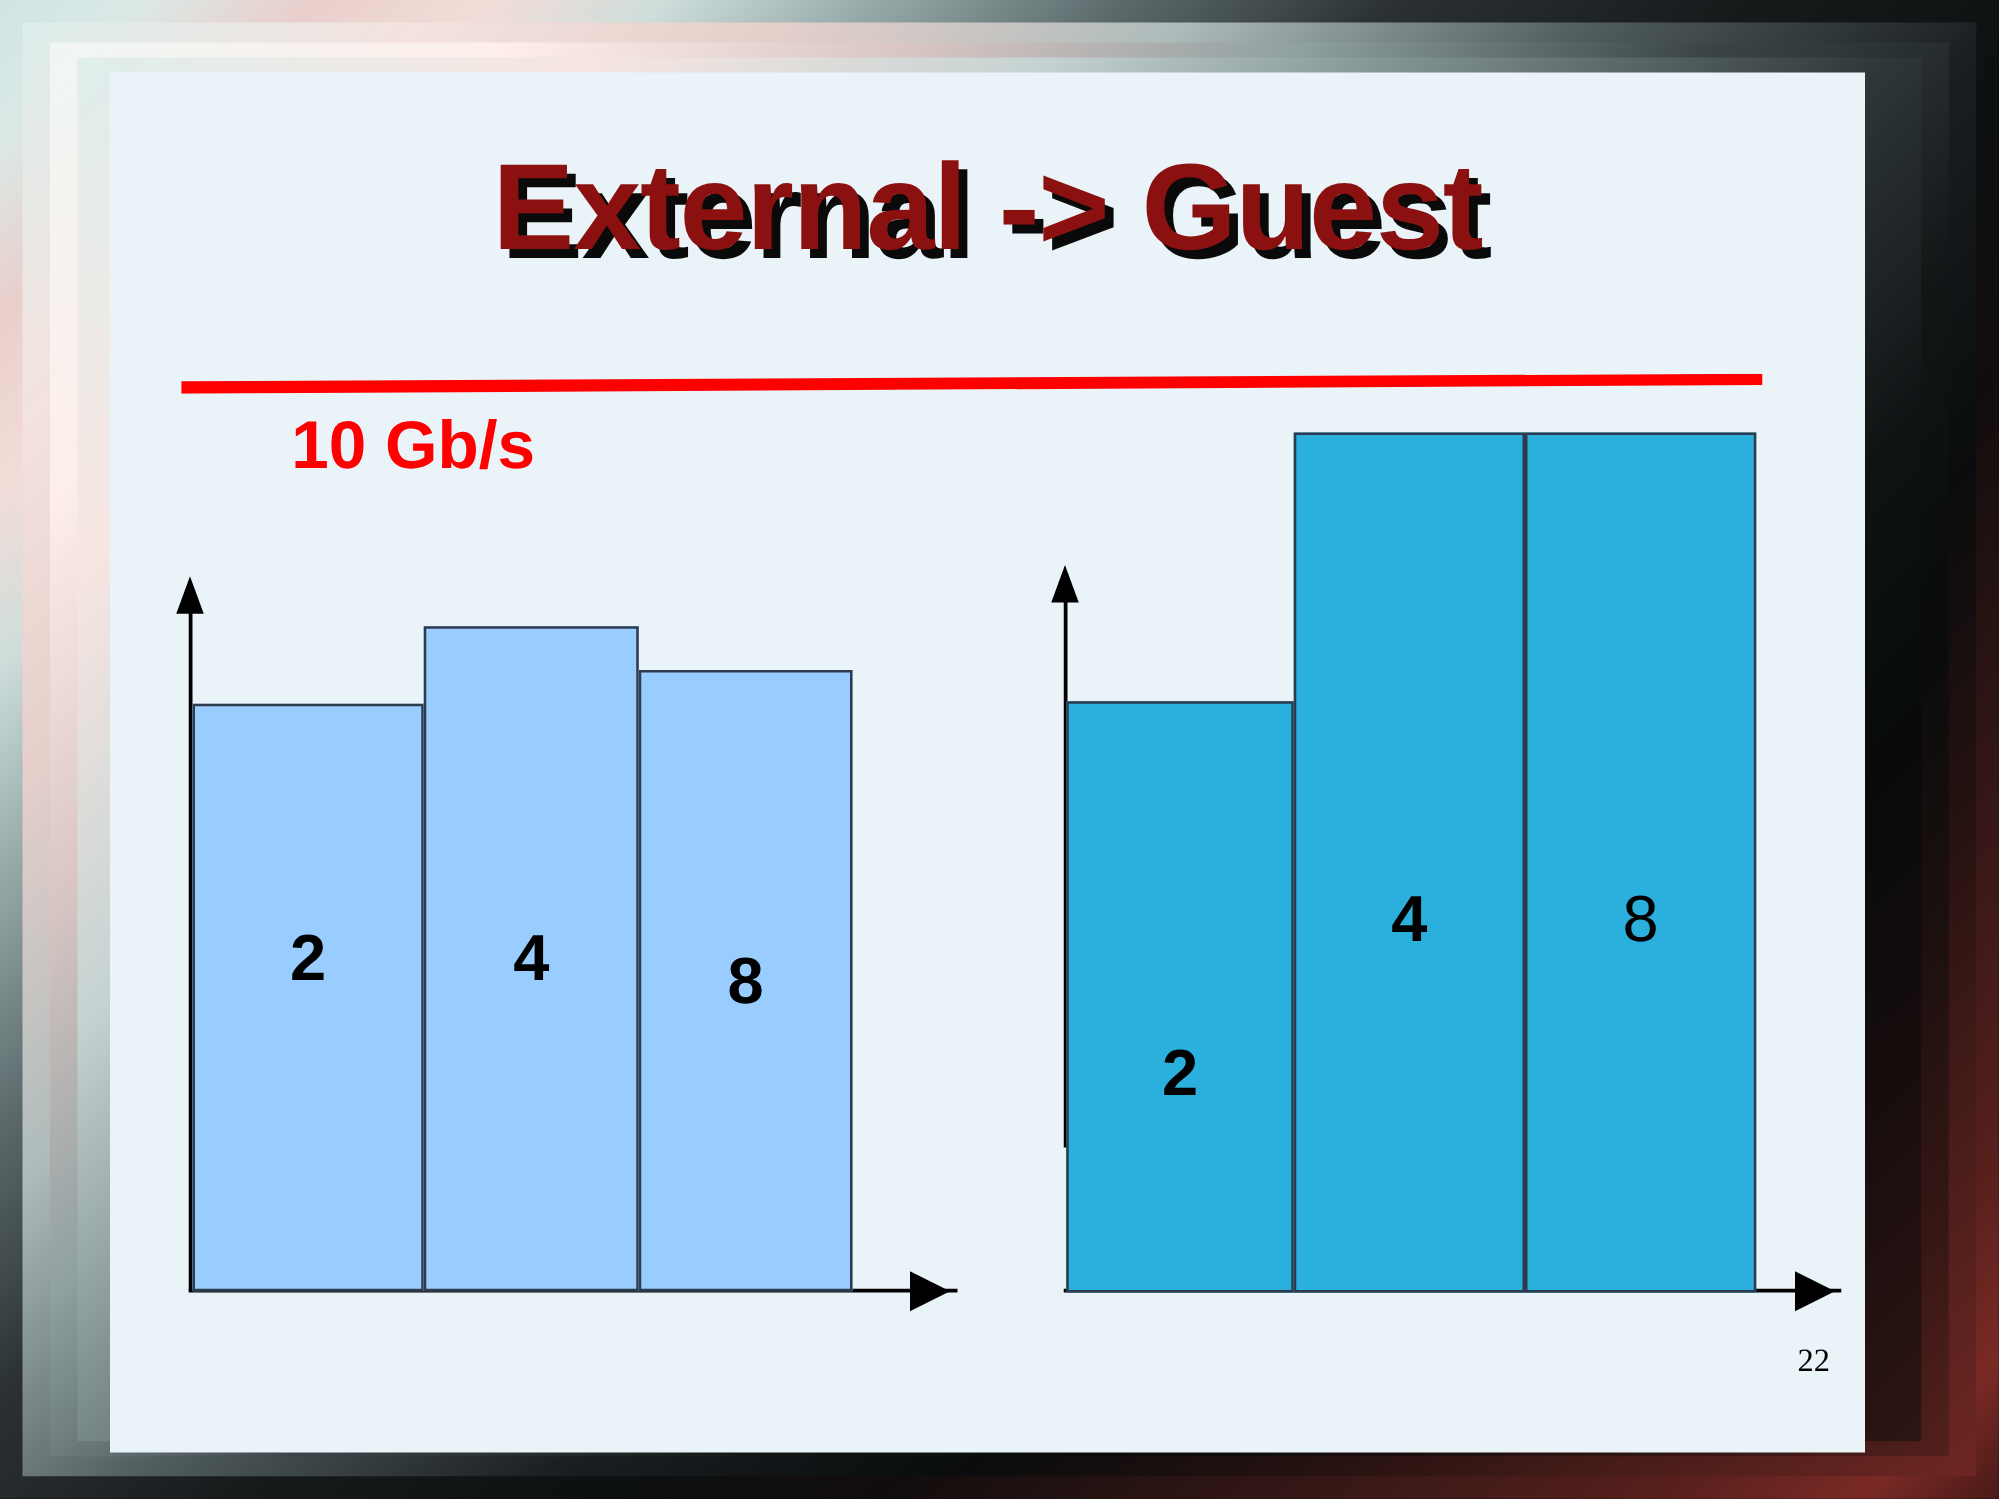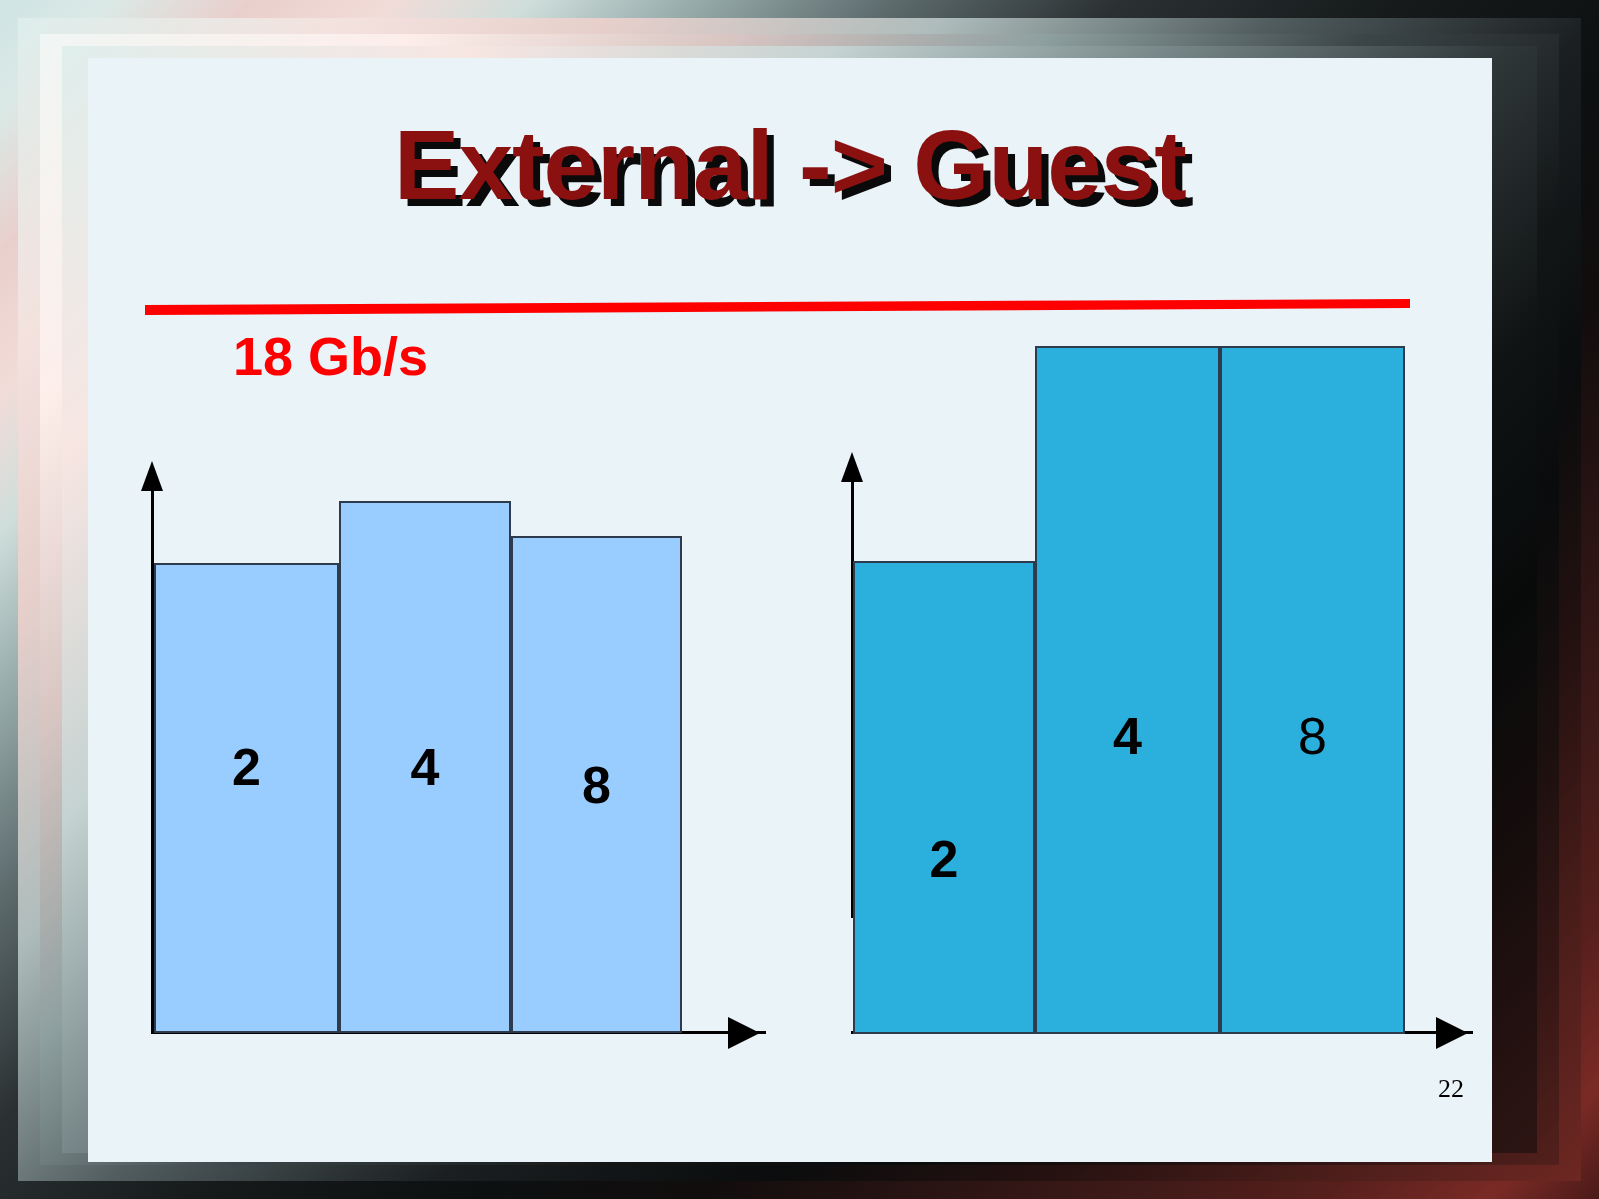--- a/index.html
+++ b/index.html
@@ -180,21 +180,21 @@
   <div id="frame-l4"></div>
 
   <div id="slide">
 
     <div id="title">External -&gt; Guest</div>
 
     <svg id="red-rule" viewBox="0 0 1265 16" preserveAspectRatio="none">
       <polygon points="0,6 1265,0 1265,9 0,16" fill="#FF0000"></polygon>
     </svg>
 
-    <div id="speed-label">18 Gb/s</div>
+    <div id="speed-label">10 Gb/s</div>
 
     <div class="chart" style="left:40px; top:395px; width:660px; height:595px;">
 
       <div class="axis-line" style="left:23px; top:22px; width:3px; height:558px;"></div>
       <div class="arrow-up" style="left:13px; top:8px;"></div>
 
       <div class="axis-line" style="left:23px; top:578px; width:615px; height:3px;"></div>
       <div class="arrow-right" style="left:600px; top:564px;"></div>
 
       <div class="bar" style="left:26px; top:110px; width:185px; height:470px; background:#99CCFF;"></div>

